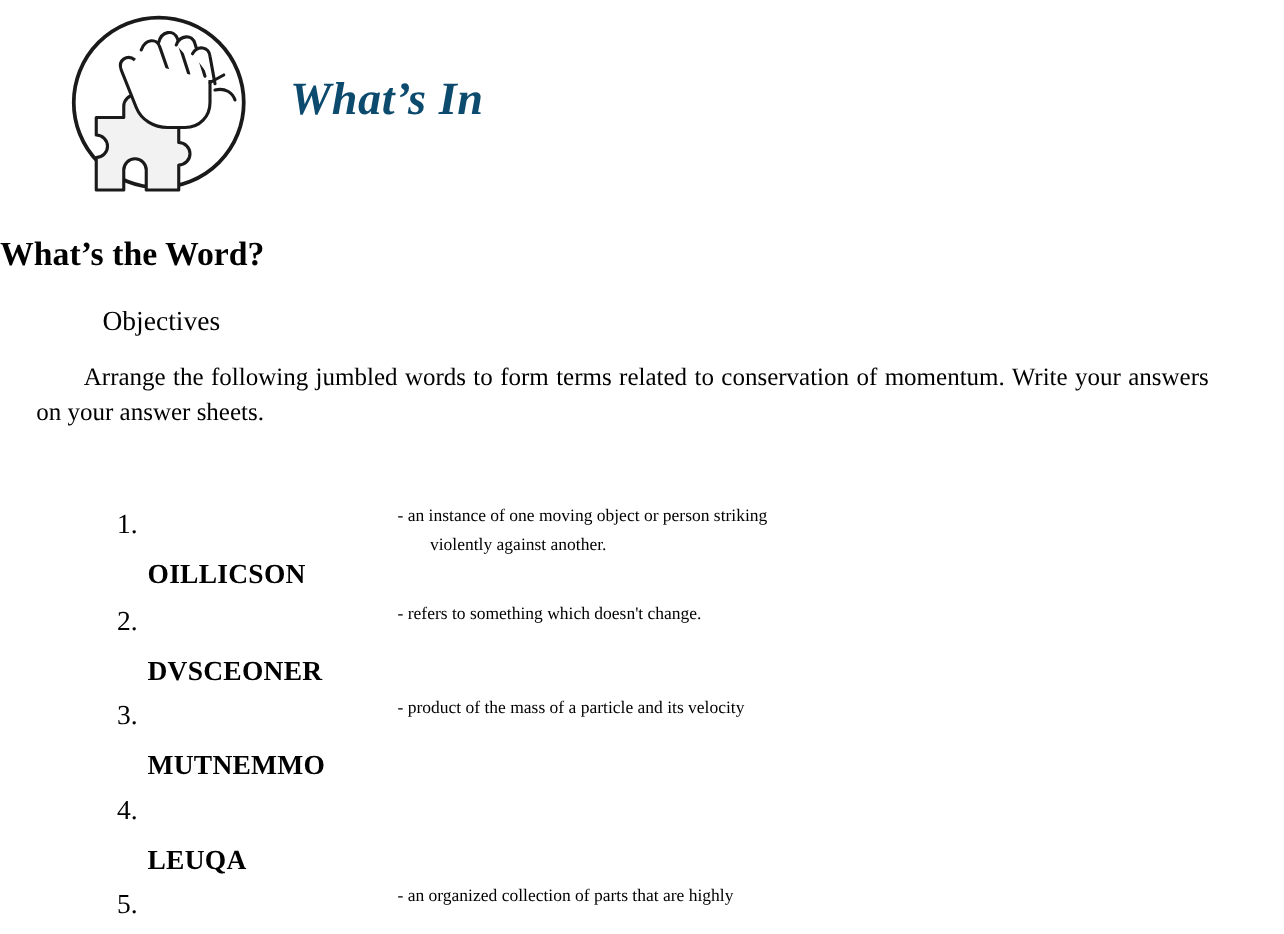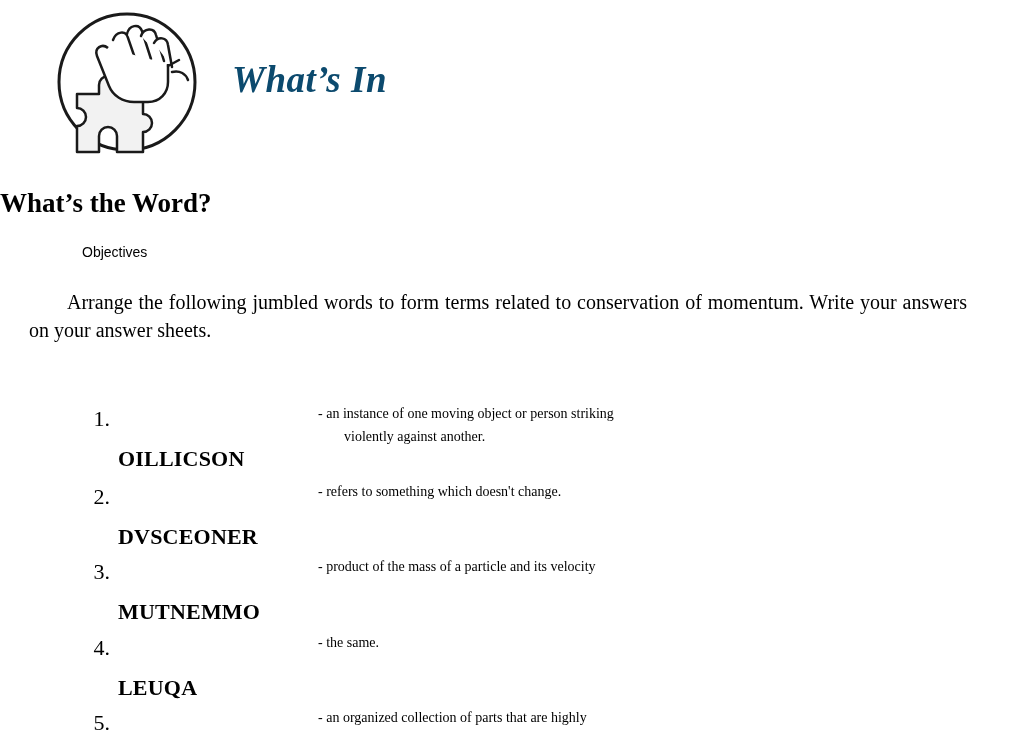--- a/index.html
+++ b/index.html
@@ -66,22 +66,22 @@
     font-family: "Liberation Serif", serif;
     font-weight: bold;
     font-size: 27px;
   }
 
   
   .objectives-label {
     position: absolute;
     left: 82px;
     top: 244px;
-    font-size: 14px;
-    font-family: Liberation Sans, sans-serif;
+    font-size: 22px;
+    font-family: Liberation Serif, serif;
   }
 
   .instructions {
     position: absolute;
     left: 29px;
     top: 288px;
     width: 938px;
     font-size: 20px;
     line-height: 1.42;
     text-align: justify;
@@ -185,21 +185,20 @@
 
     <div class="word-row row-tight">
       <span class="word-num">3.</span>
       <span class="word-term">MUTNEMMO</span>
       <span class="word-def">- product of the mass of a particle and its velocity</span>
     </div>
 
     <div class="word-row row-tight">
       <span class="word-num">4.</span>
       <span class="word-term">LEUQA</span>
-      <span class="word-def">- the same.</span>
     </div>
 
     <div class="word-row row-tight">
       <span class="word-num">5.</span>
       <span class="word-term">TEMSYS</span>
       <span class="word-def">
         <span>- an organized collection of parts that are highly</span>
       </span>
     </div>
 

